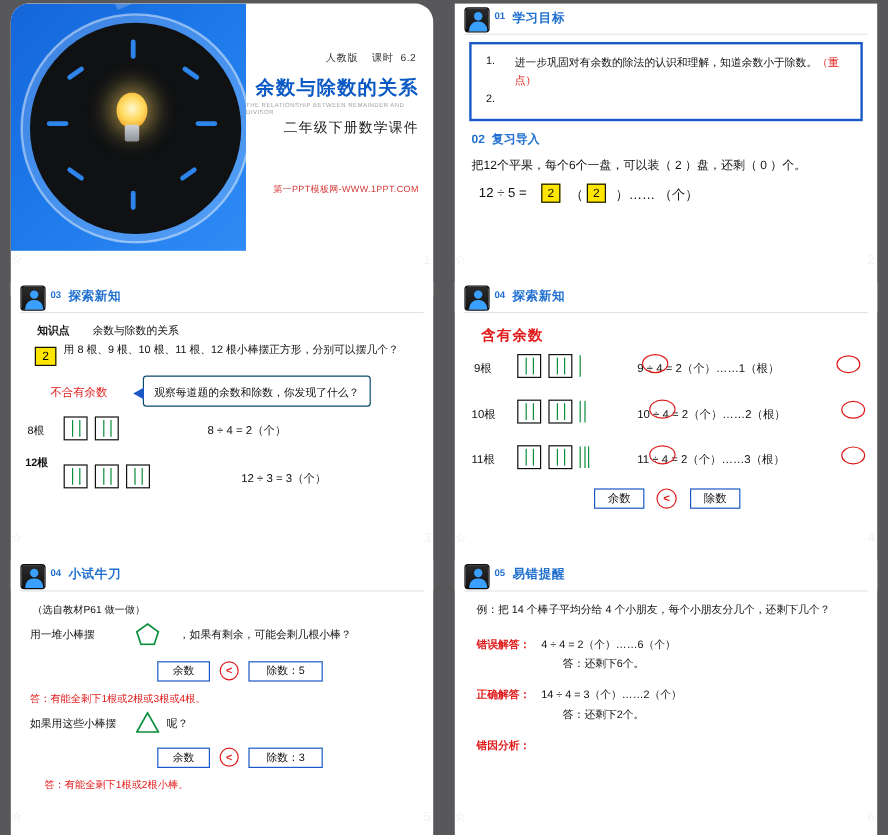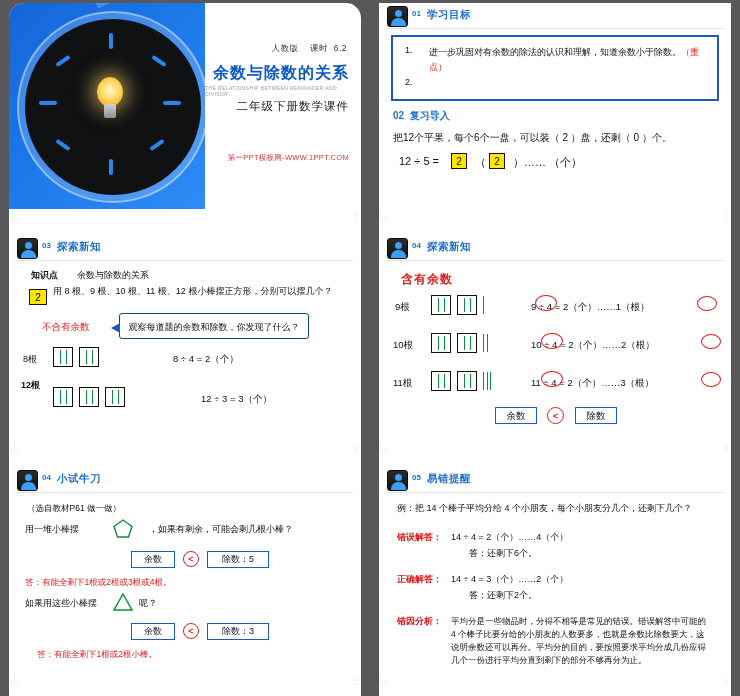--- a/index.html
+++ b/index.html
@@ -429,29 +429,28 @@
             <div class="head"></div>
             <div class="body"></div>
           </div>
         <div class="num2">05</div>
         <div class="htxt">易错提醒</div>
         <div class="rule"></div>
       </div>
       <div class="ex">例：把 14 个棒子平均分给 4 个小朋友，每个小朋友分几个，还剩下几个？</div>
 
       <div class="lbl" style="top:64px;">错误解答：</div>
-      <div class="tx" style="top:64px;">14 ÷ 4 = 2（个）……4（个）</div>
+      <div class="tx" style="top:64px;">4 ÷ 4 = 2（个）……6（个）</div>
       <div class="tx2" style="top:80px;">答：还剩下6个。</div>
 
       <div class="lbl" style="top:106px;">正确解答：</div>
       <div class="tx" style="top:106px;">14 ÷ 4 = 3（个）……2（个）</div>
       <div class="tx2" style="top:122px;">答：还剩下2个。</div>
 
       <div class="lbl" style="top:148px;">错因分析：</div>
-      <div class="anal" style="top:148px;">平均分是一些物品时，分得不相等是常见的错误。错误解答中可能的 4 个棒子比要分给的小朋友的人数要多，也就是余数比除数要大，这说明余数还可以再分。平均分的目的，要按照要求平均分成几份应得几个一份进行平均分直到剩下的部分不够再分为止。</div>
     </div>
     <div class="cell-footer">
       <span class="star">☆</span>
       <span class="num">6</span>
     </div>
   </div>
 
 </div>
 
 </body></html>

